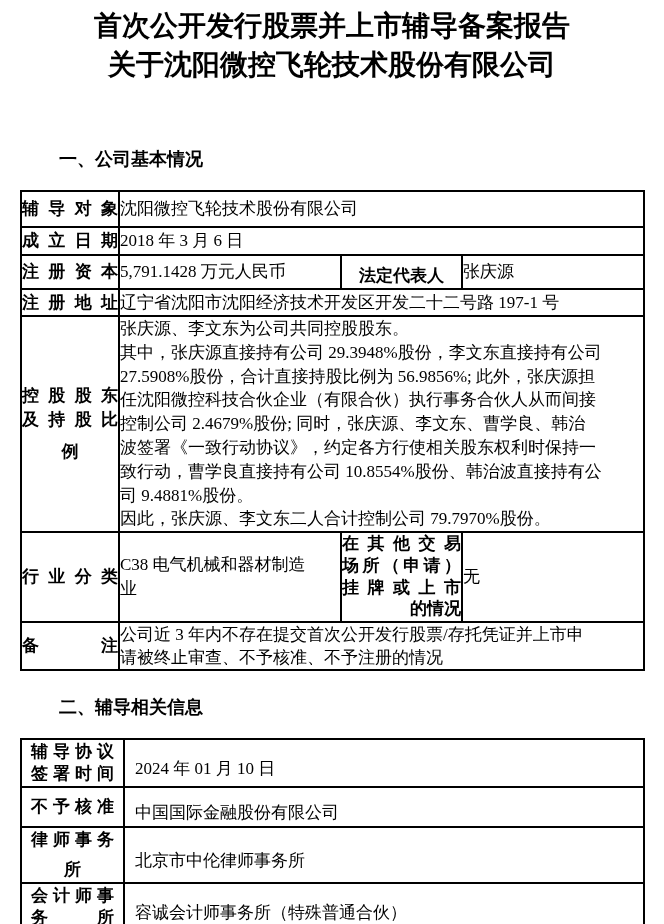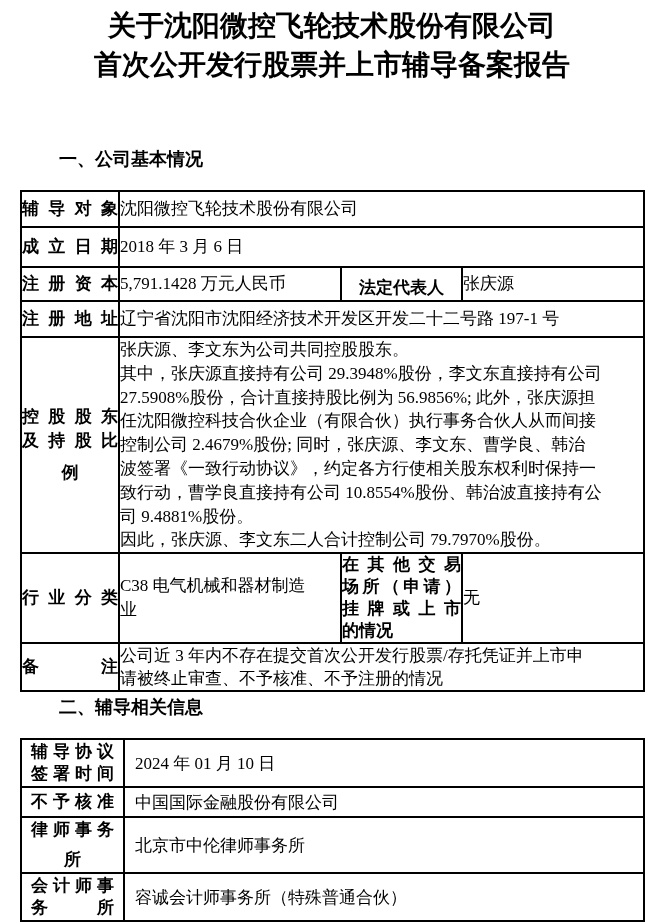--- a/index.html
+++ b/index.html
@@ -28,40 +28,40 @@
   .t2{top:738px;}
   table.grid td{
     border:2px solid #000000;
     vertical-align:middle;
     padding:0;
   }
   td.lcell{font-weight:bold;padding:1px 11px;}
   td.lcell2{font-weight:bold;padding:1px 6px;}
   td.vcell{padding:1px 4px 1px 9px;margin-left:28px;}
   .t2 td.lcell{padding:1px 9px;}
-  .t2 td.vcell{padding:3px 4px 1px 10px;}
+  .t2 td.vcell{padding:13px 4px 1px 10px;}
   .jline{text-align:justify;text-align-last:justify;-moz-text-align-last:justify;line-height:24px;}
   .cline{text-align:center;line-height:24px;margin-top:8px;}
-  .lline{text-align:left;line-height:24px;}
+  .lline{text-align:right;line-height:24px;font-family:Liberation Mono, monospace;}
   .vline{white-space:nowrap;line-height:24px;}
   .r5 .vline{line-height:23.8px;}
   .r5 .jline,.r5 .cline{line-height:24px;}
   .r6 .lcell2 .jline,.r6 .lcell2 .lline{line-height:22px;}
   .r7 .vline{line-height:23px;}
   .t2 .jline,.t2 .cline{line-height:22px;}
-  tr.h36{height:36px;} tr.h32{height:40px;} tr.h31{height:25px;} tr.h27{height:36px;}
+  tr.h36{height:36px;} tr.h32{height:28px;} tr.h31{height:25px;} tr.h27{height:27px;}
   tr.h215{height:215px;} tr.h89{height:89px;} tr.h48{height:48px;}
   tr.h46{height:46px;} tr.h47{height:47px;}
 </style>
 </head>
 <body>
 
 <div class="doc-title">
+  <div>首次公开发行股票并上市辅导备案报告</div>
   <div>关于沈阳微控飞轮技术股份有限公司</div>
-  <div>首次公开发行股票并上市辅导备案报告</div>
 </div>
 
 <div class="sec-heading sec1">一、公司基本情况</div>
 
 <table class="grid t1">
   <colgroup>
       <col style="width:98px">
       <col style="width:222px">
       <col style="width:121px">
       <col style="width:182px">

